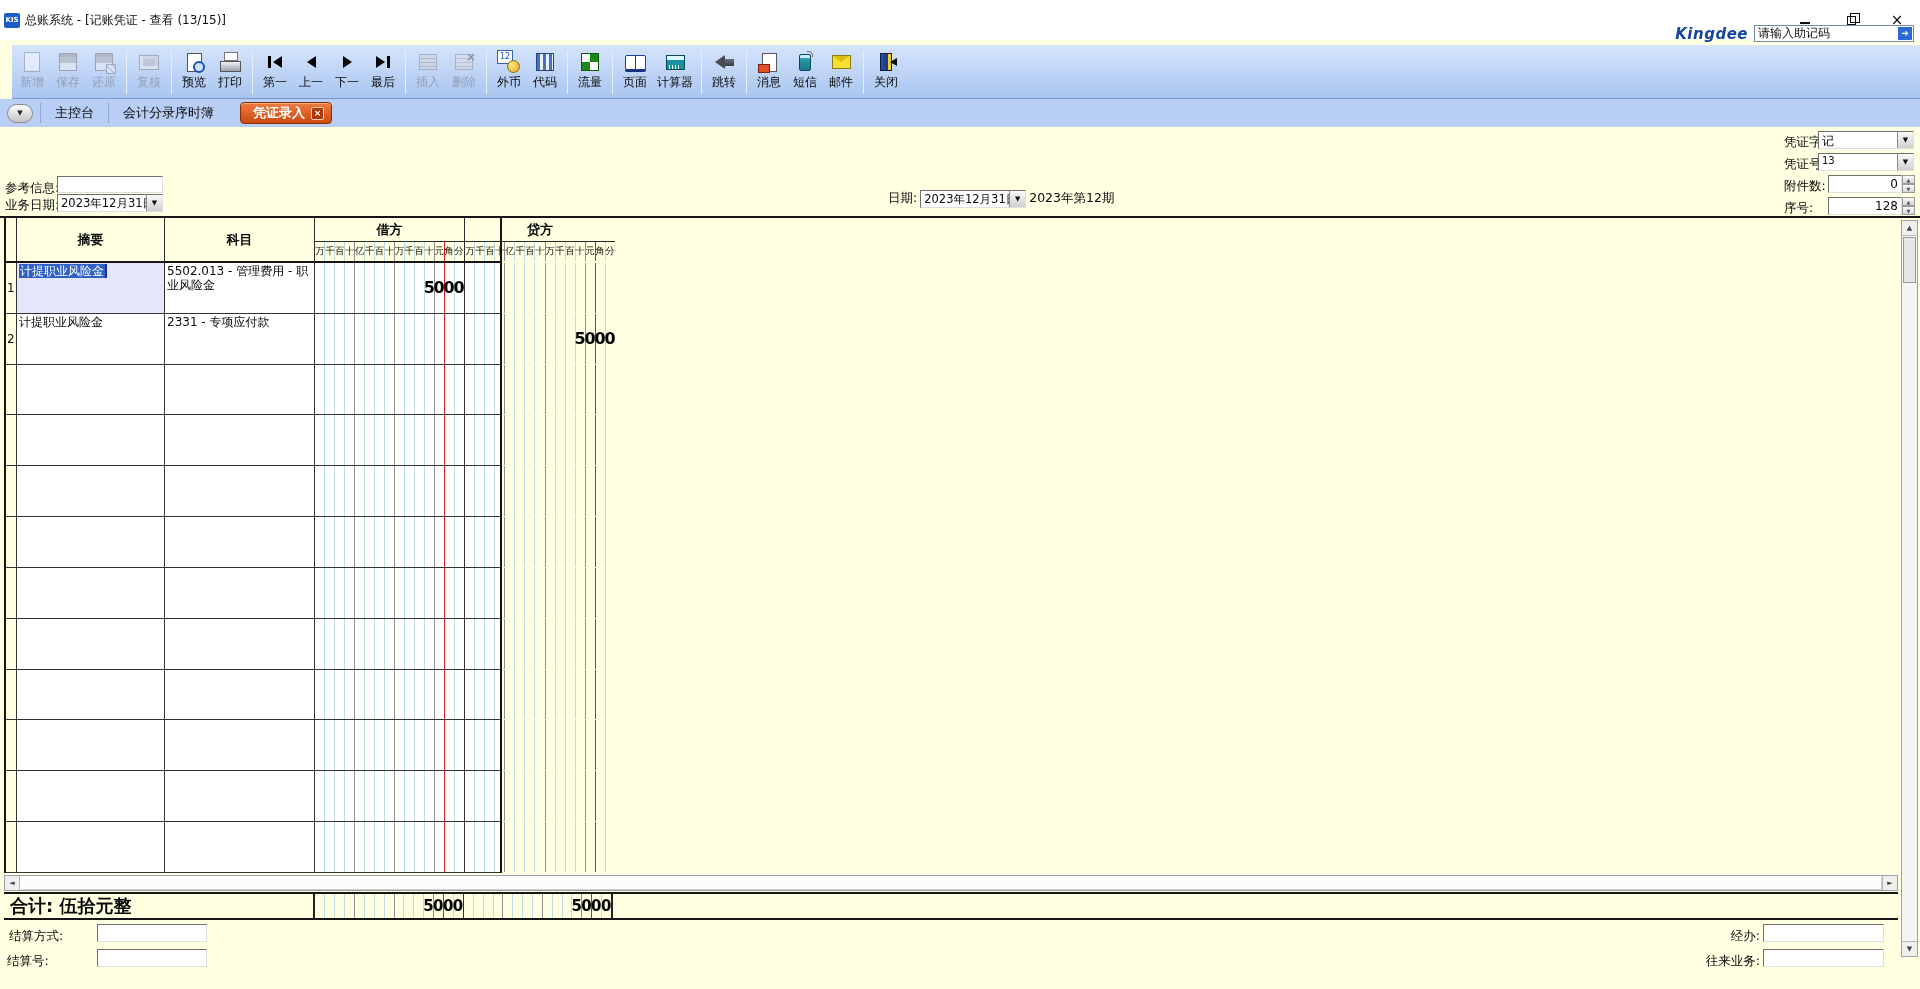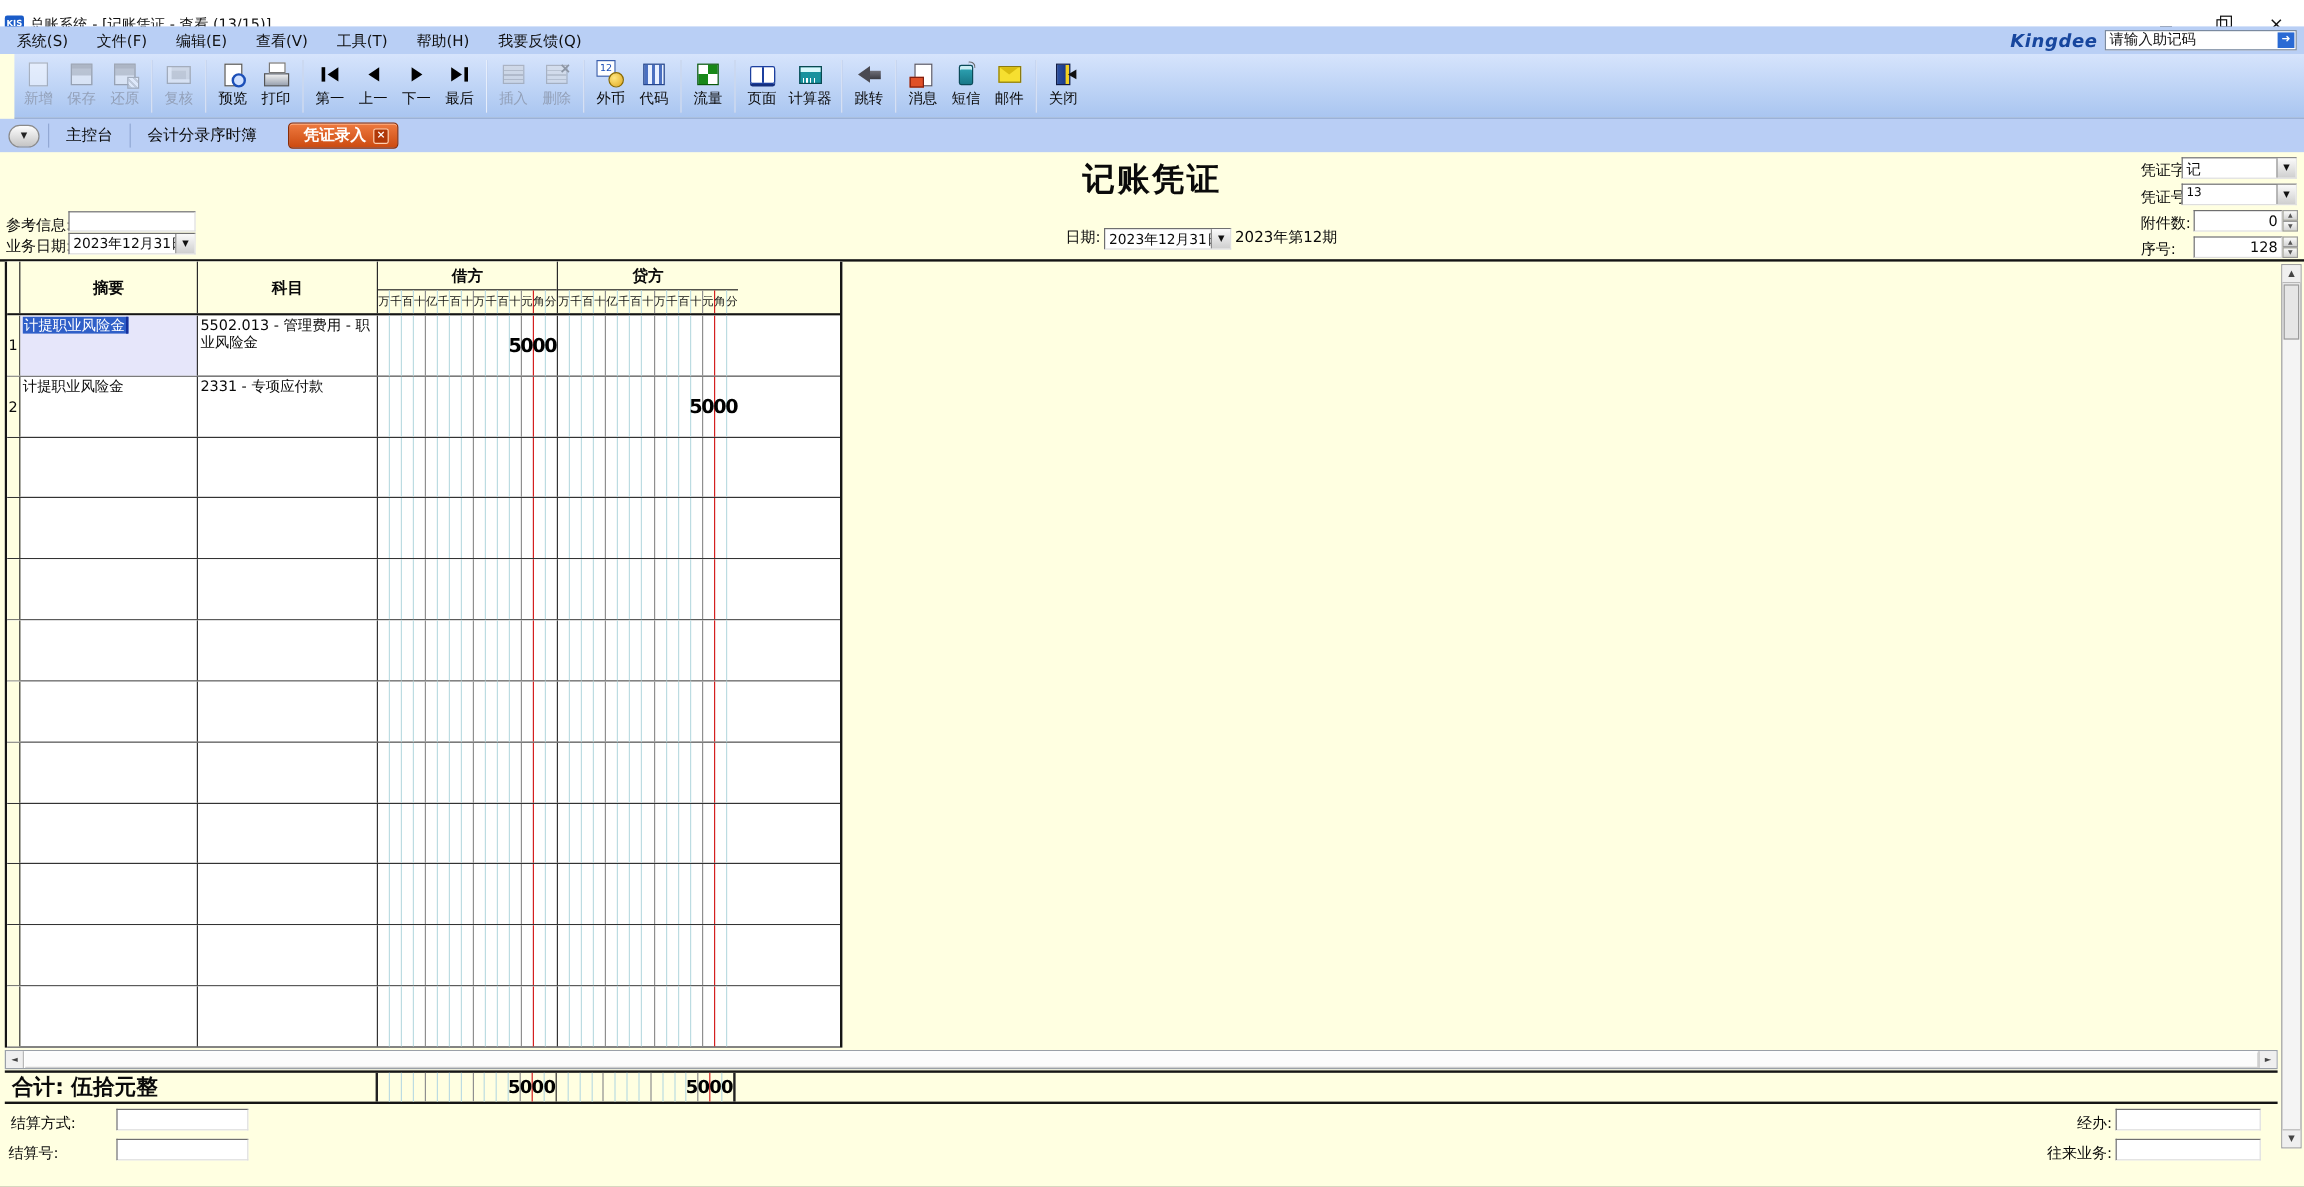--- a/index.html
+++ b/index.html
@@ -108,21 +108,21 @@
   .spin{position:absolute;width:13px;height:18px;display:flex;flex-direction:column;}
   .spin span{flex:1;background:linear-gradient(#fafafa,#d4d4d4);border:1px solid #9a9a9a;font-size:5px;color:#555;
     display:flex;align-items:center;justify-content:center;}
   .vtitle{position:absolute;top:4px;left:0;right:0;text-align:center;font-size:27px;font-weight:bold;letter-spacing:2px;margin:0;}
   .daterow{position:absolute;left:888px;top:62px;height:19px;display:flex;align-items:center;gap:3px;font-size:12.5px;}
   .daterow .combo{position:relative;width:106px;}
 
   .topline{position:absolute;top:89px;left:0;right:0;height:2px;background:#151515;}
 
   
-  .vtable{position:absolute;left:4px;top:91px;width:698px;border-left:2px solid #151515;border-right:2px solid #151515;background:#fff;}
+  .vtable{position:absolute;left:4px;top:91px;width:498px;border-left:2px solid #151515;border-right:2px solid #151515;background:#fff;}
   .thead{display:grid;grid-template-columns:11px 148px 150px 150px 150px;height:45px;background:#ffffe1;border-bottom:2px solid #151515;}
   .thead .h{border-right:1px solid #2a2a2a;}
   .thead .h:last-child{border-right:none;}
   .h-center{display:flex;align-items:center;justify-content:center;font-weight:bold;font-size:13px;}
   .h-amt{display:flex;flex-direction:column;}
   .h-main{height:24px;border-bottom:1px solid #2a2a2a;display:flex;align-items:center;justify-content:center;font-weight:bold;font-size:13px;}
   .h-digits{flex:1;}
   .amtgrid{position:relative;display:flex;}
   .gcol{flex:1;border-right:1px solid #bcdce2;}
   .gcol:nth-child(4),.gcol:nth-child(8),.gcol:nth-child(12){border-right-color:#8f8f8f;}
@@ -181,29 +181,20 @@
         </div>
       <div class="win-btn">
           <span class="wg-restore"></span>
         </div>
       <div class="win-btn">
           <span class="wg-close">×</span>
         </div>
     </div>
   </div>
 
-  <div class="menubar">
-      <span class="menu-item">系统(S)</span>
-      <span class="menu-item">文件(F)</span>
-      <span class="menu-item">编辑(E)</span>
-      <span class="menu-item">查看(V)</span>
-      <span class="menu-item">工具(T)</span>
-      <span class="menu-item">帮助(H)</span>
-      <span class="menu-item">我要反馈(Q)</span>
-    </div>
 
   <div class="kingdee">
     <span class="kd-logo">Kingdee</span>
     <div class="kd-input">
       <span>请输入助记码</span>
       <span class="kd-go">➜</span>
     </div>
   </div>
 
   <div class="toolbar">
@@ -320,21 +311,20 @@
         </div>
         <div class="tab active">
           <span>凭证录入</span>
           <span class="tab-x">×</span>
         </div>
       </div>
   </div>
 
   <div class="content">
 
-    <h1 class="vtitle">记账凭证</h1>
 
     <span class="flabel" style="left:5px;top:53px;">参考信息:</span>
     <div class="tbox" style="left:57px;top:49px;width:106px;height:17px;"></div>
 
     <span class="flabel" style="left:5px;top:70px;">业务日期:</span>
     <div class="combo" style="left:57px;top:67px;width:106px;">
       <span class="cval">2023年12月31日</span>
       <span class="cbtn">▼</span>
     </div>
 

